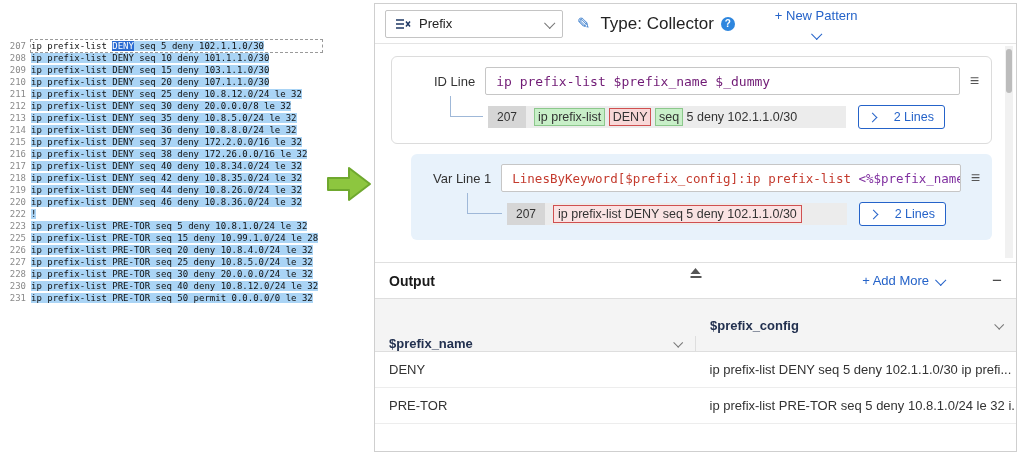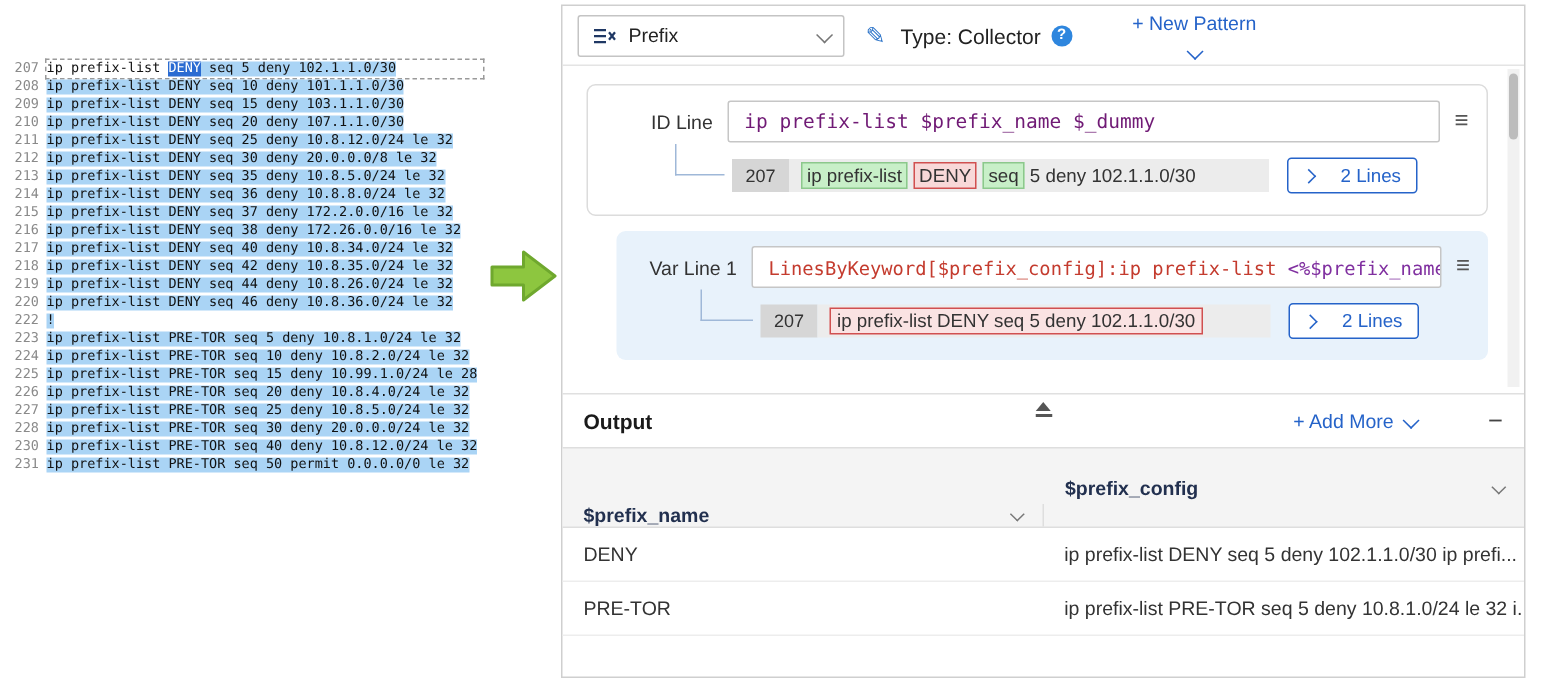--- a/index.html
+++ b/index.html
@@ -22,21 +22,21 @@
   
   .panel { position:absolute; left:374px; top:3px; width:643px; height:449px;
            border:1px solid #cfcfcf; background:#fff; box-sizing:border-box;
            display:flex; flex-direction:column; }
 
   .toolbar { flex:0 0 40px; border-bottom:1px solid #e4e4e4; display:flex; align-items:center; padding:0 10px; box-sizing:border-box; }
   .pattern-select { width:178px; height:28px; border:1px solid #c4c4c4; border-radius:2px;
                     display:flex; align-items:center; padding:0 9px; gap:8px; box-sizing:border-box; cursor:pointer; }
   .psel-label { font-size:13px; color:#222; flex:1; }
   .pencil { color:#2e75c9; font-size:16px; margin:0 10px 0 14px; cursor:pointer; }
-  .type-label { font-size:14px; color:#222; margin-right:7px; }
+  .type-label { font-size:17px; color:#222; margin-right:7px; }
   .help { width:14px; height:14px; border-radius:50%; background:#2e86de; color:#fff; font-size:10px; font-weight:bold;
           display:inline-flex; align-items:center; justify-content:center; cursor:pointer; }
   .new-pattern { margin-left:40px; color:#2563c9; font-size:13px; display:flex; align-items:center; gap:8px; cursor:pointer;flex-direction:column; }
 
   .chev { display:inline-block; width:7px; height:7px; border-right:1.6px solid currentColor; border-bottom:1.6px solid currentColor;
           transform:rotate(45deg) translateY(-1px); }
   .chev-gray { color:#777; }
   .chev-blue { color:#2563c9; }
   .chev-right { display:inline-block; width:6px; height:6px; border-top:1.6px solid #2563c9; border-right:1.6px solid #2563c9; transform:rotate(45deg); }
 
@@ -103,21 +103,20 @@
     <div class="ed-line"><span class="ed-num">213</span><span class="ed-text"><span class="seg-sel">ip prefix-list DENY seq 35 deny 10.8.5.0/24 le 32</span></span></div>
     <div class="ed-line"><span class="ed-num">214</span><span class="ed-text"><span class="seg-sel">ip prefix-list DENY seq 36 deny 10.8.8.0/24 le 32</span></span></div>
     <div class="ed-line"><span class="ed-num">215</span><span class="ed-text"><span class="seg-sel">ip prefix-list DENY seq 37 deny 172.2.0.0/16 le 32</span></span></div>
     <div class="ed-line"><span class="ed-num">216</span><span class="ed-text"><span class="seg-sel">ip prefix-list DENY seq 38 deny 172.26.0.0/16 le 32</span></span></div>
     <div class="ed-line"><span class="ed-num">217</span><span class="ed-text"><span class="seg-sel">ip prefix-list DENY seq 40 deny 10.8.34.0/24 le 32</span></span></div>
     <div class="ed-line"><span class="ed-num">218</span><span class="ed-text"><span class="seg-sel">ip prefix-list DENY seq 42 deny 10.8.35.0/24 le 32</span></span></div>
     <div class="ed-line"><span class="ed-num">219</span><span class="ed-text"><span class="seg-sel">ip prefix-list DENY seq 44 deny 10.8.26.0/24 le 32</span></span></div>
     <div class="ed-line"><span class="ed-num">220</span><span class="ed-text"><span class="seg-sel">ip prefix-list DENY seq 46 deny 10.8.36.0/24 le 32</span></span></div>
     <div class="ed-line"><span class="ed-num">222</span><span class="ed-text"><span class="seg-sel">!</span></span></div>
     <div class="ed-line"><span class="ed-num">223</span><span class="ed-text"><span class="seg-sel">ip prefix-list PRE-TOR seq 5 deny 10.8.1.0/24 le 32</span></span></div>
-    <div class="ed-line"><span class="ed-num">224</span><span class="ed-text"><span class="seg-sel">ip prefix-list PRE-TOR seq 10 deny 10.8.2.0/24 le 32</span></span></div>
     <div class="ed-line"><span class="ed-num">225</span><span class="ed-text"><span class="seg-sel">ip prefix-list PRE-TOR seq 15 deny 10.99.1.0/24 le 28</span></span></div>
     <div class="ed-line"><span class="ed-num">226</span><span class="ed-text"><span class="seg-sel">ip prefix-list PRE-TOR seq 20 deny 10.8.4.0/24 le 32</span></span></div>
     <div class="ed-line"><span class="ed-num">227</span><span class="ed-text"><span class="seg-sel">ip prefix-list PRE-TOR seq 25 deny 10.8.5.0/24 le 32</span></span></div>
     <div class="ed-line"><span class="ed-num">228</span><span class="ed-text"><span class="seg-sel">ip prefix-list PRE-TOR seq 30 deny 20.0.0.0/24 le 32</span></span></div>
     <div class="ed-line"><span class="ed-num">230</span><span class="ed-text"><span class="seg-sel">ip prefix-list PRE-TOR seq 40 deny 10.8.12.0/24 le 32</span></span></div>
     <div class="ed-line"><span class="ed-num">231</span><span class="ed-text"><span class="seg-sel">ip prefix-list PRE-TOR seq 50 permit 0.0.0.0/0 le 32</span></span></div>
   </div>
 
 <svg class="arrow" width="46" height="40" viewBox="0 0 46 40">
   <path d="M2 14 H23 V4 L44 20 L23 36 V26 H2 Z" fill="#8dc63f" stroke="#6fa82e" stroke-width="2" stroke-linejoin="round"></path>

